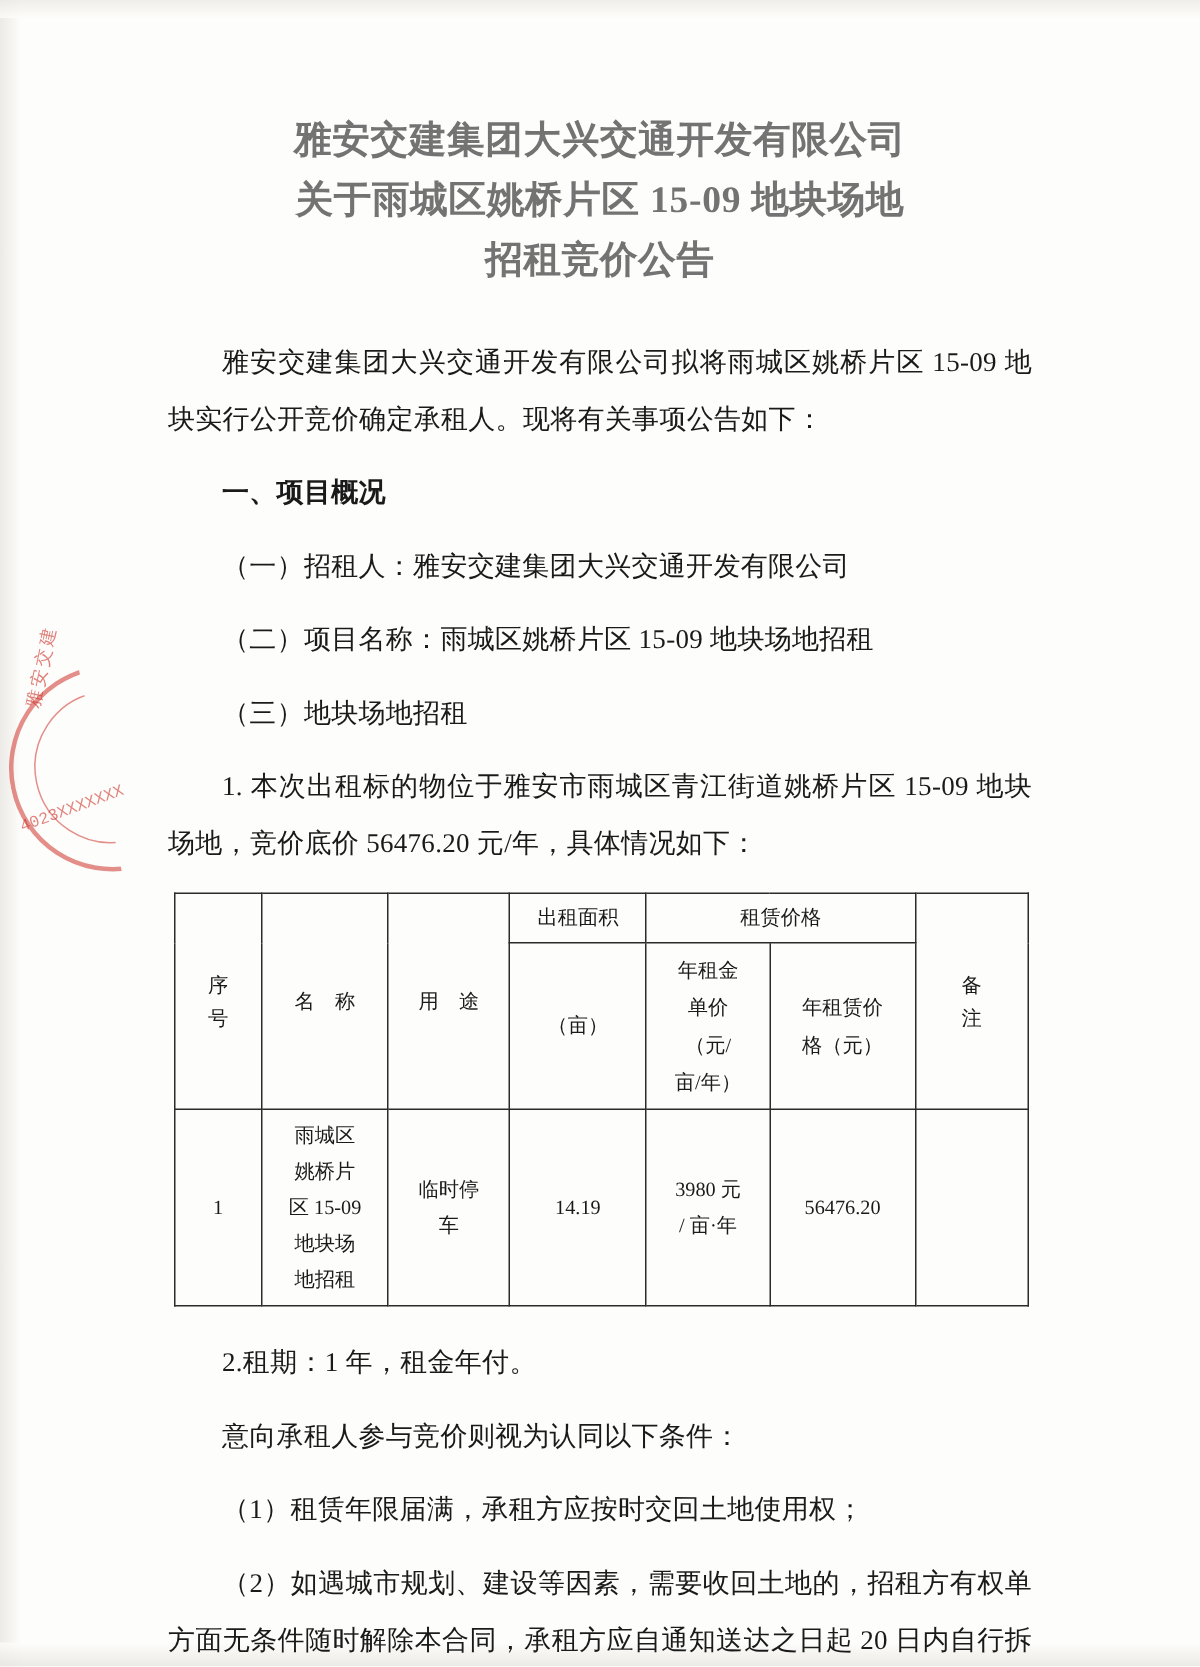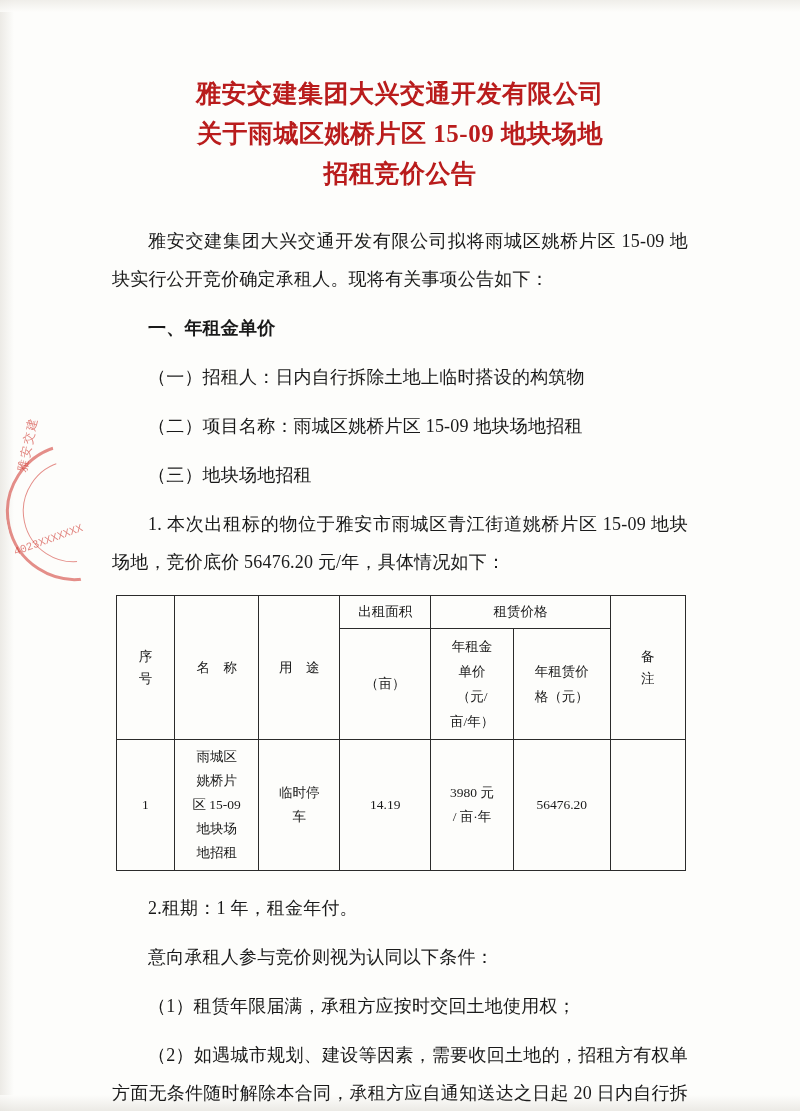--- a/index.html
+++ b/index.html
@@ -47,21 +47,21 @@
     top: 74px;
     width: 576px;
   }
   .doc-title {
     text-align: center;
     font-size: 25px;
     font-weight: bold;
     line-height: 40px;
     letter-spacing: 0.5px;
     margin: 0 0 28px 0;
-    color: #b91c1c;
+    color: #737373;
   }
   .doc-title .tline { display: block; white-space: nowrap; }
   p.para {
     margin: 0 0 11px 0;
     font-size: 18px;
     line-height: 38px;
     text-align: justify;
     text-justify: inter-ideograph;
     letter-spacing: 0.2px;
   }
@@ -165,23 +165,23 @@
   <div class="content">
 
     <h1 class="doc-title">
       <span class="tline">雅安交建集团大兴交通开发有限公司</span>
       <span class="tline">关于雨城区姚桥片区 15-09 地块场地</span>
       <span class="tline">招租竞价公告</span>
     </h1>
 
     <p class="para indent">雅安交建集团大兴交通开发有限公司拟将雨城区姚桥片区 15-09 地块实行公开竞价确定承租人。现将有关事项公告如下：</p>
 
-    <p class="para heading">一、年租金单价</p>
-
-    <p class="para indent">（一）招租人：日内自行拆除土地上临时搭设的构筑物</p>
+    <p class="para heading">一、项目概况</p>
+
+    <p class="para indent">（一）招租人：雅安交建集团大兴交通开发有限公司</p>
 
     <p class="para indent">（二）项目名称：雨城区姚桥片区 15-09 地块场地招租</p>
 
     <p class="para indent">（三）地块场地招租</p>
 
     <p class="para indent">1. 本次出租标的物位于雅安市雨城区青江街道姚桥片区 15-09 地块场地，竞价底价 56476.20 元/年，具体情况如下：</p>
 
     <table class="lease-table">
       <tbody>
         <tr>

